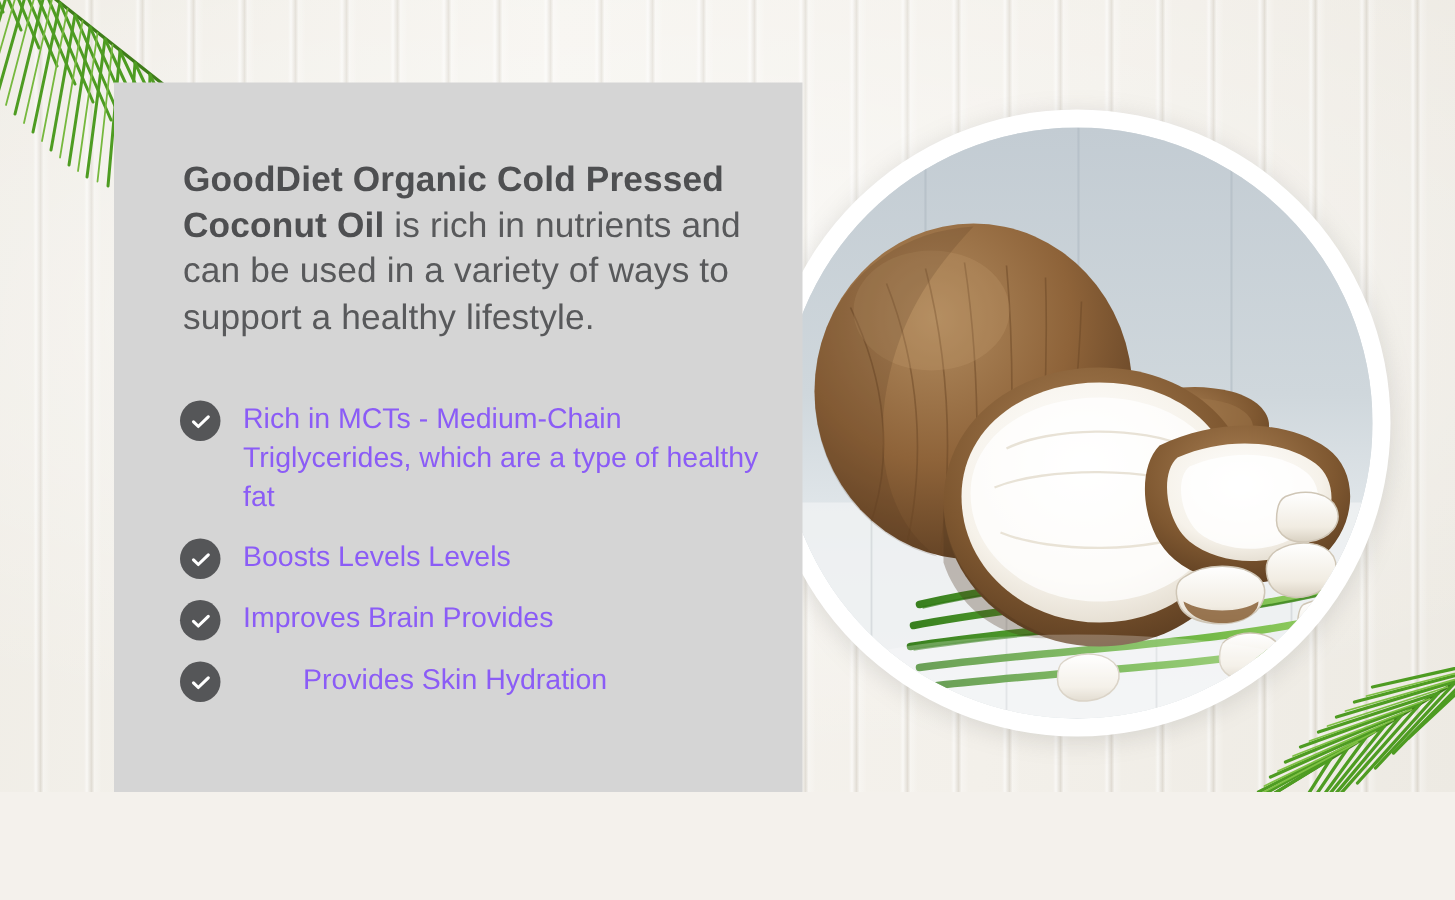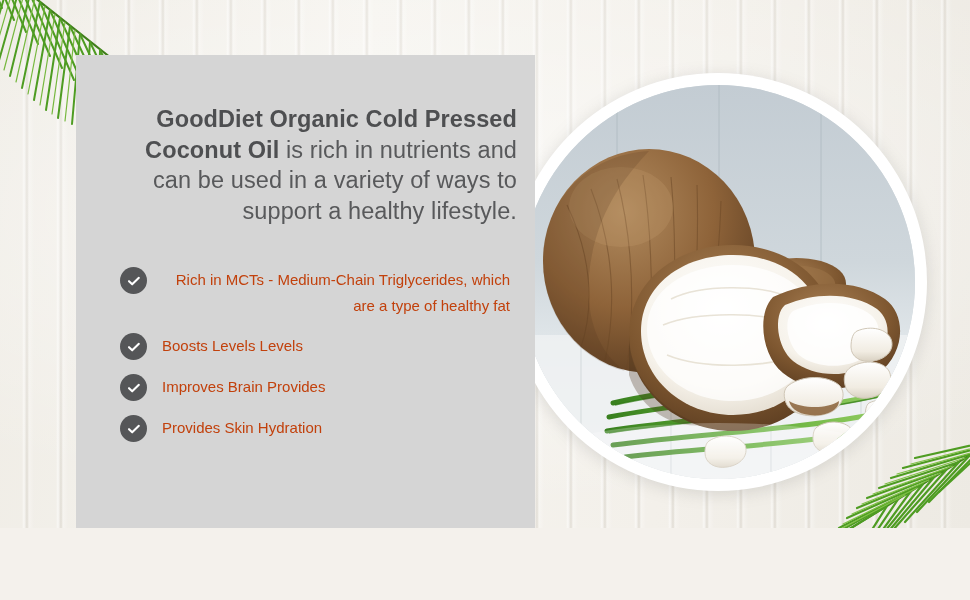--- a/index.html
+++ b/index.html
@@ -1,21 +1,21 @@
 <!DOCTYPE html>
 <html><head>
 <meta charset="utf-8">
 <style>
   html,body{margin:0;padding:0;}
   body{
     width:970px;height:600px;overflow:hidden;
     font-family:"Liberation Sans", sans-serif;
     background:#f4f1ec;
   }
-  #stage{position:relative;width:970px;height:528px;overflow:hidden;background:#f3f0ea;text-align:right;}
+  #stage{position:relative;width:970px;height:528px;overflow:hidden;background:#f3f0ea;}
 
   
   .wall{position:absolute;inset:0;
     background:
       repeating-linear-gradient(90deg,
         rgba(255,255,255,0.00) 0px,
         rgba(255,255,255,0.00) 22px,
         rgba(255,255,255,0.55) 24px,
         rgba(205,199,188,0.45) 27px,
         rgba(255,255,255,0.30) 29px,
@@ -34,25 +34,25 @@
   
   .panel{position:absolute;left:76px;top:55px;width:459px;height:502px;
     background:#d5d5d5;}
 
   .headline{position:absolute;left:122px;top:104px;width:395px;
     font-size:23.5px;line-height:30.5px;color:#58595b;letter-spacing:.1px;}
   .headline b{font-weight:bold;color:#4e4f51;}
 
   .bullets{position:absolute;left:120px;top:266px;width:400px;}
   .bullet{position:relative;display:flex;align-items:flex-start;margin-bottom:13px;}
-  .bullet:last-child{margin-bottom:0;}
+  .bullet:last-child{margin-bottom:0;gap:40px;}
   .chk{flex:0 0 auto;width:27px;height:27px;border-radius:50%;
     background:#555658;display:flex;align-items:center;justify-content:center;margin-top:1px;}
   .chk svg{display:block;}
-  .btxt{margin-left:15px;font-size:15px;line-height:26px;color:#c2410c;
+  .btxt{margin-left:15px;font-size:19px;line-height:26px;color:#8b5cf6;
     padding-top:1px;max-width:348px;}
 
   
   .photo-wrap{position:absolute;left:509px;top:73px;width:418px;height:418px;}
   .ring{position:absolute;inset:0;border-radius:50%;background:#ffffff;
     box-shadow:0 3px 16px rgba(120,118,112,0.22);}
   .photo{position:absolute;left:12px;top:12px;width:394px;height:394px;
     border-radius:50%;overflow:hidden;background:#cfd7dc;}
   .photo svg{display:block;}
 </style>

